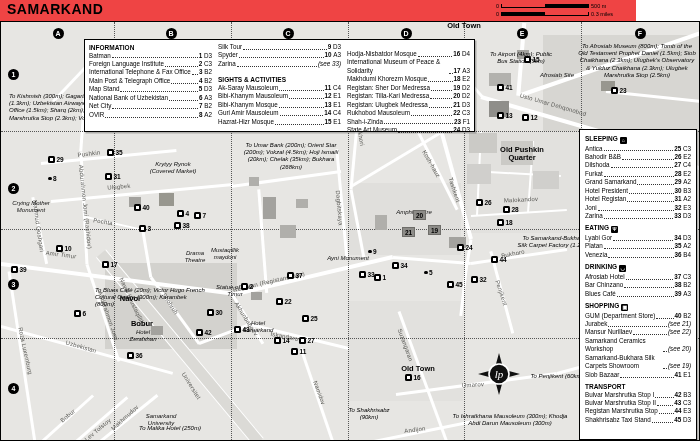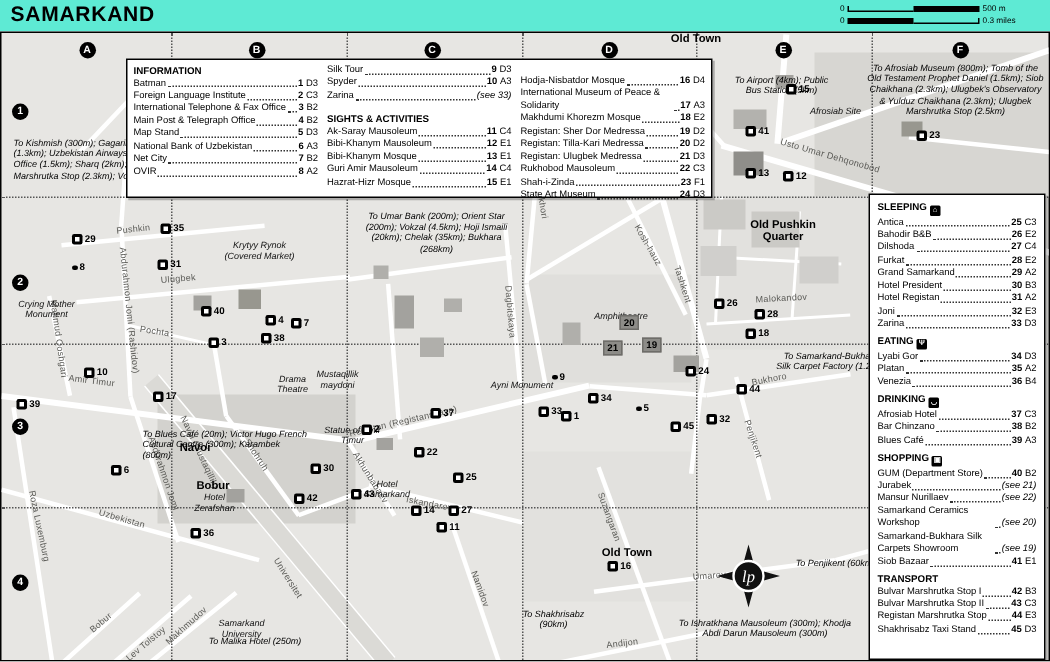--- a/index.html
+++ b/index.html
@@ -1,20 +1,20 @@
 <!DOCTYPE html>
 <html><head>
 <meta charset="utf-8">
 <style>
   * { box-sizing: border-box; }
   body { margin:0; background:#fff; font-family:"Liberation Sans", sans-serif; }
   .page { position:relative; width:700px; height:441px; background:#fff; overflow:hidden; }
 
   
-  .titlebar { position:absolute; left:0; top:0; width:700px; height:21px; background:#5eead4; }
+  .titlebar { position:absolute; left:0; top:0; width:636px; height:21px; background:#ef4444; }
   .maptitle { position:absolute; left:7px; top:1px; font-size:14px; font-weight:bold; letter-spacing:0.5px; color:#000; }
   .scales { position:absolute; right:8px; top:2px; width:132px; font-size:5.5px; color:#000; }
   .scrow { display:flex; align-items:center; gap:2px; height:8px; }
   .sbar { width:88px; height:4px; display:flex; align-items:flex-end; border-left:1px solid #000; border-right:1px solid #000; }
   .sbar span { display:block; }
   .m1 .h1 { flex:1; height:1px; background:#000; }
   .m1 .h2 { flex:1; height:4px; background:#000; }
   .m2 .h1 { flex:1; height:4px; background:#000; }
   .m2 .h2 { flex:1; height:1px; background:#000; }
 
@@ -61,21 +61,21 @@
   .li .rf { white-space:nowrap; }
   .li .rf b { font-weight:bold; }
   .li .see { font-style:italic; }
   .lspace { height:7px; }
 
   .sidebar { left:578px; top:107px; width:118px; height:311px; padding:4px 5px; overflow:hidden; }
   .sic { display:inline-block; width:7px; height:7px; background:#000; color:#fff; font-size:5px;
          line-height:7px; text-align:center; border-radius:1px; vertical-align:-1px; }
   .ssec { margin-bottom:4px; }
 
-  .compass { position:absolute; left:476px; top:340px; z-index:9; }
+  .compass { position:absolute; left:476px; top:330px; z-index:9; }
 </style>
 </head>
 <body>
 
 <div class="page">
   <div class="titlebar">
     <div class="maptitle">SAMARKAND</div>
     <div class="scales">
       <div class="scrow">
         <span>0</span>

